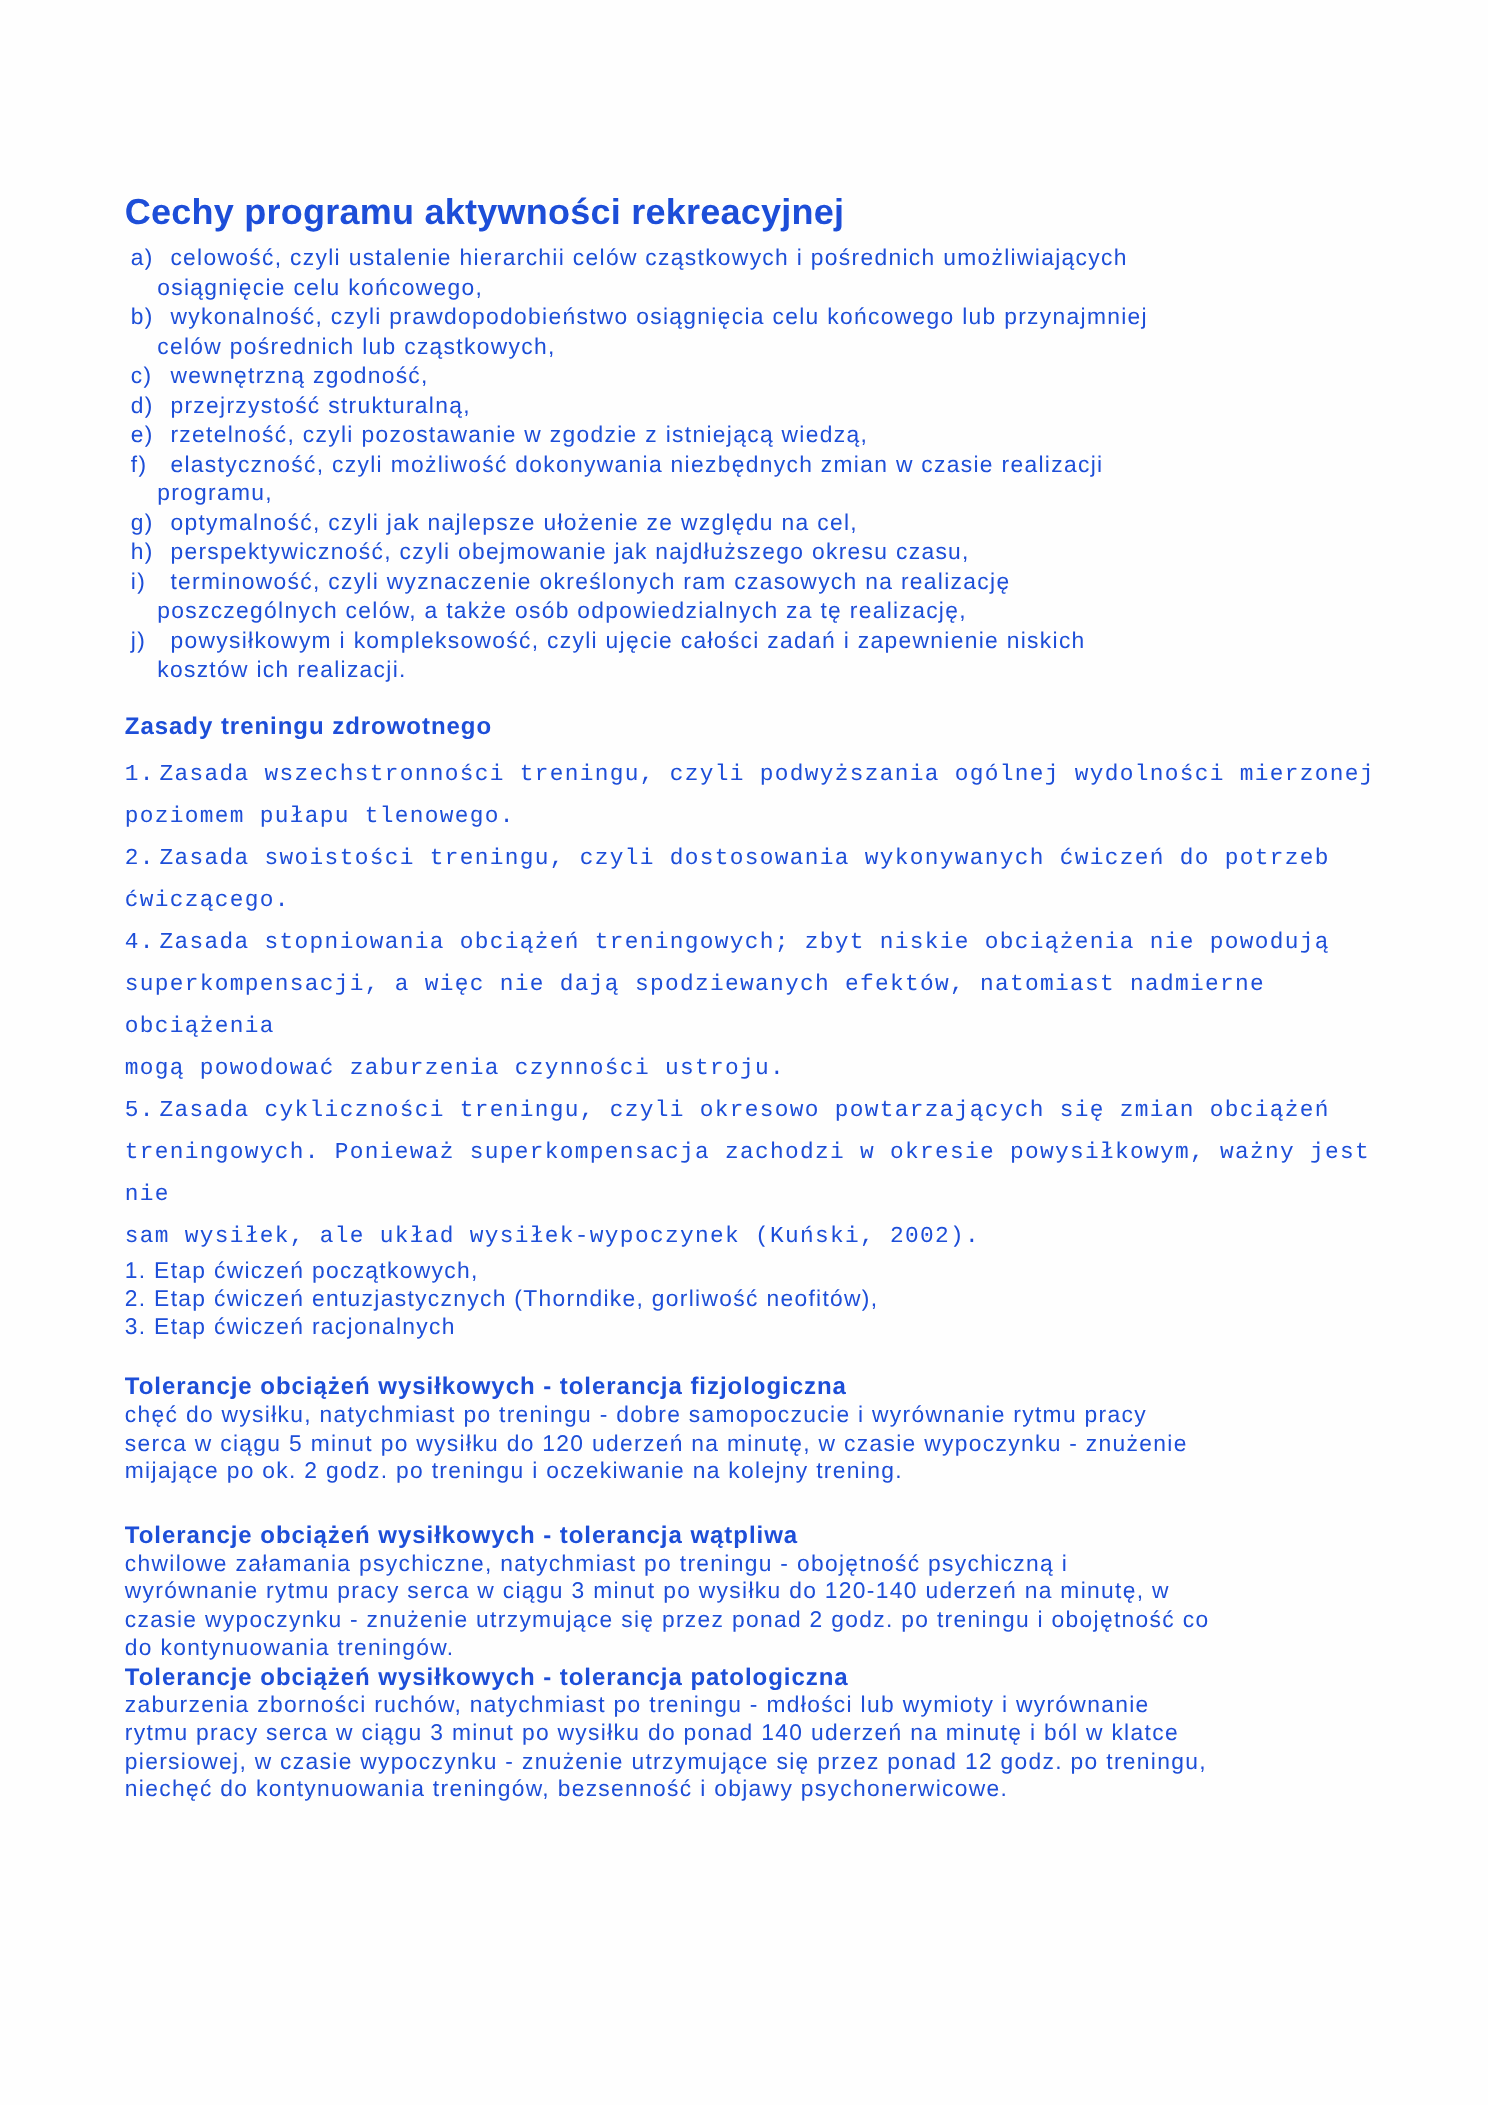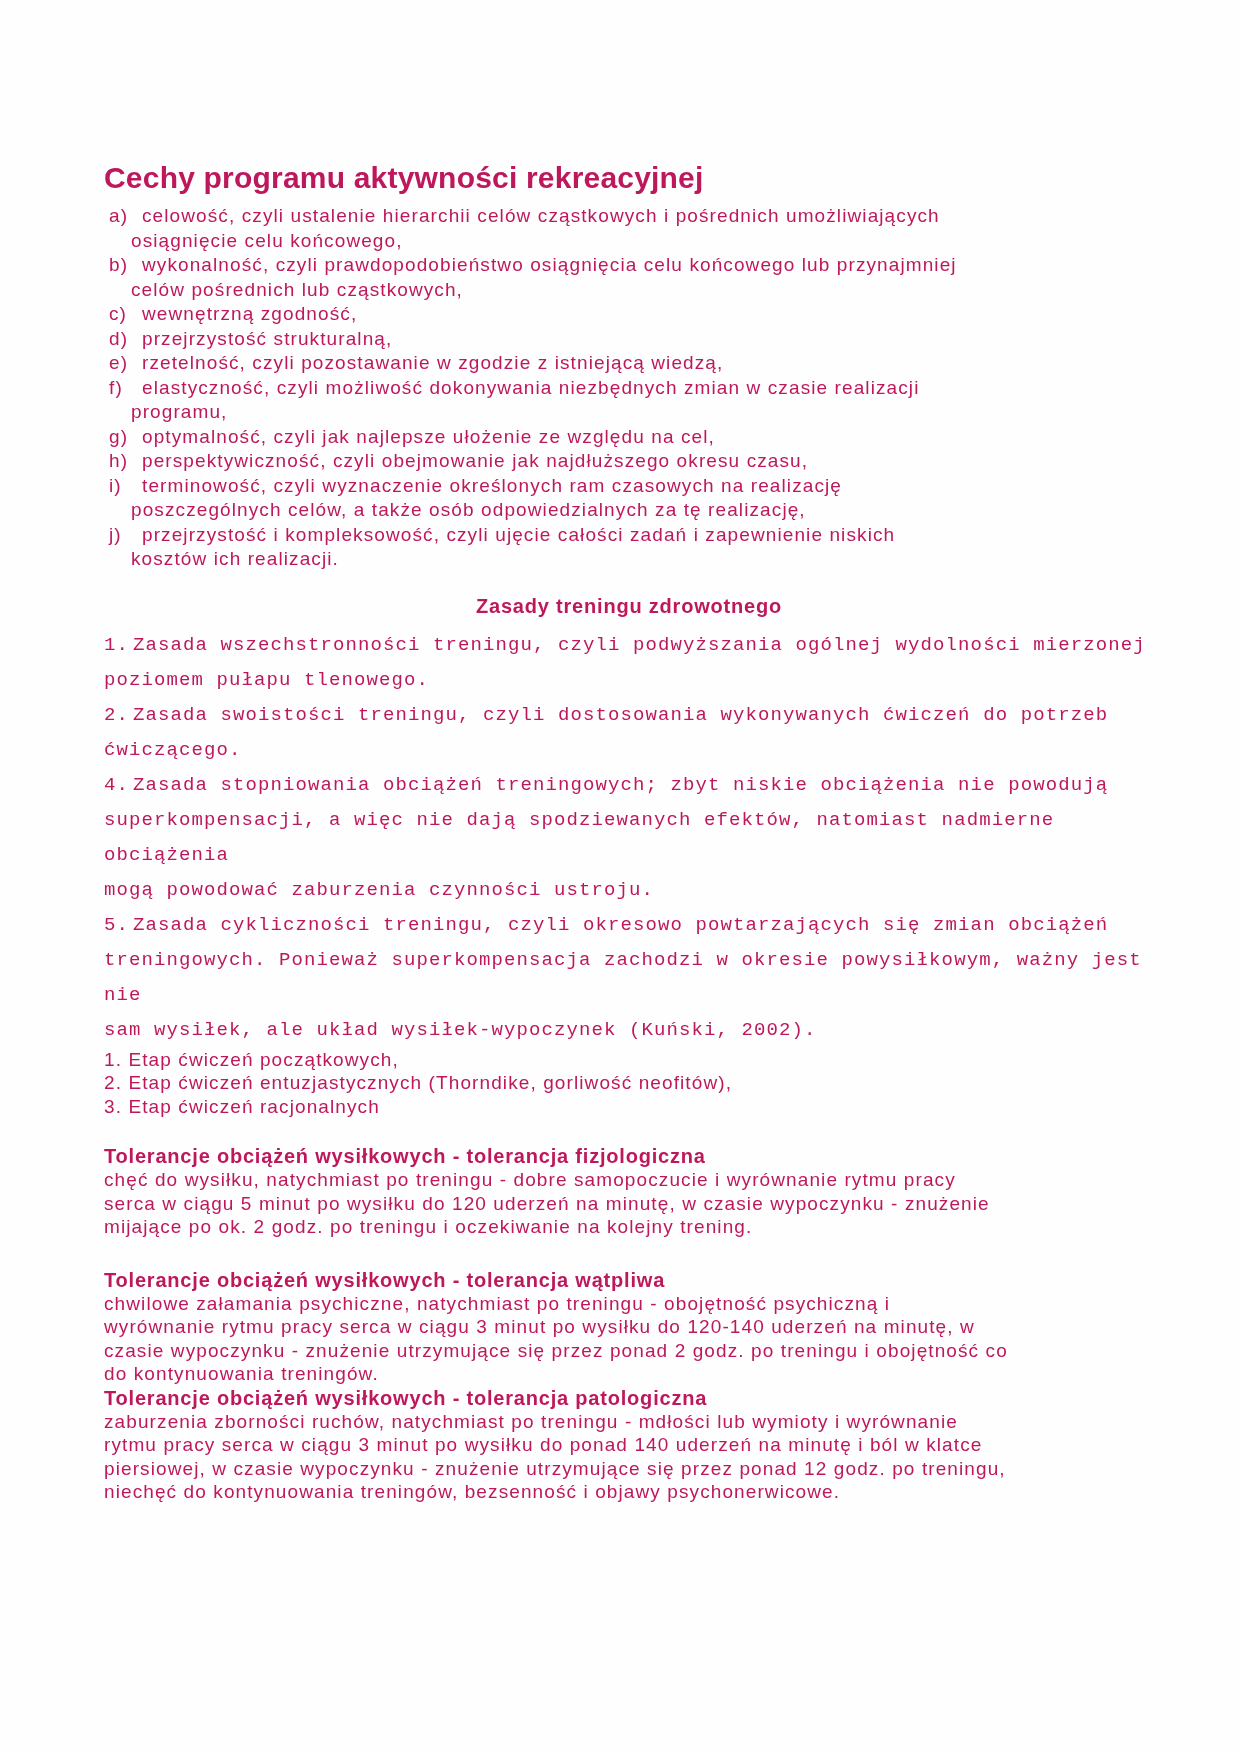--- a/index.html
+++ b/index.html
@@ -3,21 +3,21 @@
 <meta charset="utf-8">
 <title>Dokument</title>
 <style>
   html, body { margin: 0; padding: 0; background: #ffffff; }
   .page {
     position: relative;
     width: 1240px;
     height: 1754px;
     margin: 0 auto;
     background: #fefefe;
-    color: #be185d;
+    color: #1d4ed8;
     font-family: "Liberation Sans", "DejaVu Sans", sans-serif;
     box-sizing: border-box;
     padding: 160px 86px 0 104px;
     overflow: hidden;
   }
   .doc-title {
     font-size: 30px;
     font-weight: bold;
     line-height: 36px;
     letter-spacing: 0.2px;
@@ -41,21 +41,21 @@
     text-indent: 0;
   }
   
   .sec-heading {
     font-size: 20px;
     font-weight: bold;
     line-height: 24px;
     letter-spacing: 0.8px;
     margin: 0;
   }
-  .h-zasady { margin-top: 22px; text-align: center; }
+  .h-zasady { margin-top: 22px; }
   .h-etapy  { margin-top: 35px; }
   .h-tol0   { margin-top: 26px; }
   .h-tol1   { margin-top: 29px; }
   .h-tol2   { margin-top: 0; }
   
   .zasady-list { margin-top: 10px; font-family: Liberation Mono, monospace; }
   .zasady-item {
     font-size: 19px;
     line-height: 35px;
     letter-spacing: 1.1px;
@@ -96,21 +96,21 @@
 celów pośrednich lub cząstkowych,</span></div>
     <div class="feat-item"><span class="marker">c)</span><span>wewnętrzną zgodność,</span></div>
     <div class="feat-item"><span class="marker">d)</span><span>przejrzystość strukturalną,</span></div>
     <div class="feat-item"><span class="marker">e)</span><span>rzetelność, czyli pozostawanie w zgodzie z istniejącą wiedzą,</span></div>
     <div class="feat-item"><span class="marker">f)</span><span>elastyczność, czyli możliwość dokonywania niezbędnych zmian w czasie realizacji
 programu,</span></div>
     <div class="feat-item"><span class="marker">g)</span><span>optymalność, czyli jak najlepsze ułożenie ze względu na cel,</span></div>
     <div class="feat-item"><span class="marker">h)</span><span>perspektywiczność, czyli obejmowanie jak najdłuższego okresu czasu,</span></div>
     <div class="feat-item"><span class="marker">i)</span><span>terminowość, czyli wyznaczenie określonych ram czasowych na realizację
 poszczególnych celów, a także osób odpowiedzialnych za tę realizację,</span></div>
-    <div class="feat-item"><span class="marker">j)</span><span>przejrzystość i kompleksowość, czyli ujęcie całości zadań i zapewnienie niskich
+    <div class="feat-item"><span class="marker">j)</span><span>powysiłkowym i kompleksowość, czyli ujęcie całości zadań i zapewnienie niskich
 kosztów ich realizacji.</span></div>
   </div>
 
   <h2 class="sec-heading h-zasady">Zasady treningu zdrowotnego</h2>
 
   <div class="zasady-list">
     <p class="zasady-item"><span class="marker">1.</span><span>Zasada wszechstronności treningu, czyli podwyższania ogólnej wydolności mierzonej
 poziomem pułapu tlenowego.</span></p>
     <p class="zasady-item"><span class="marker">2.</span><span>Zasada swoistości treningu, czyli dostosowania wykonywanych ćwiczeń do potrzeb
 ćwiczącego.</span></p>

